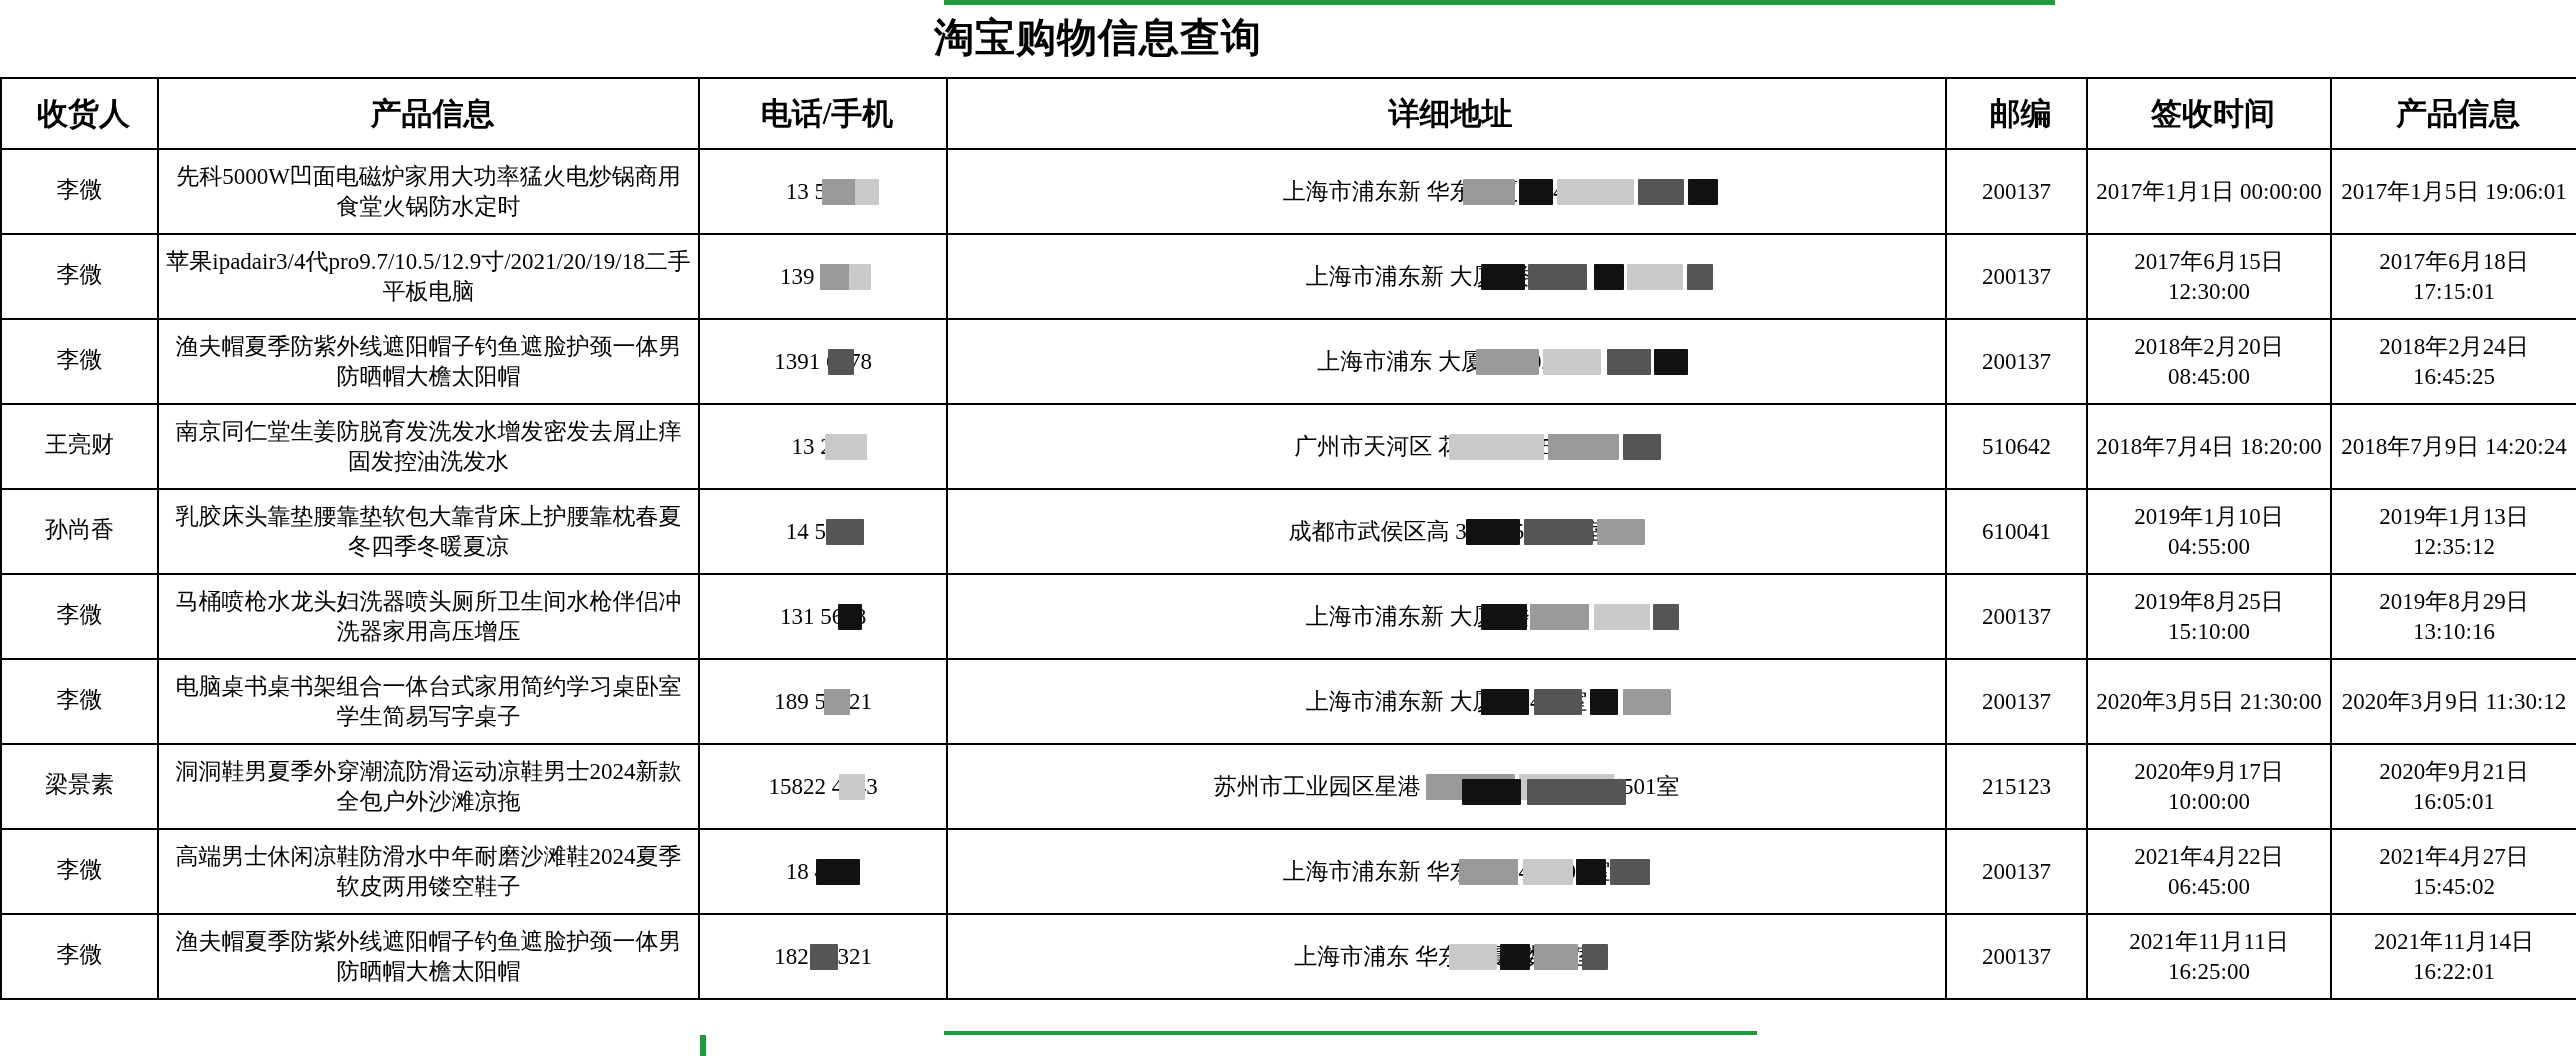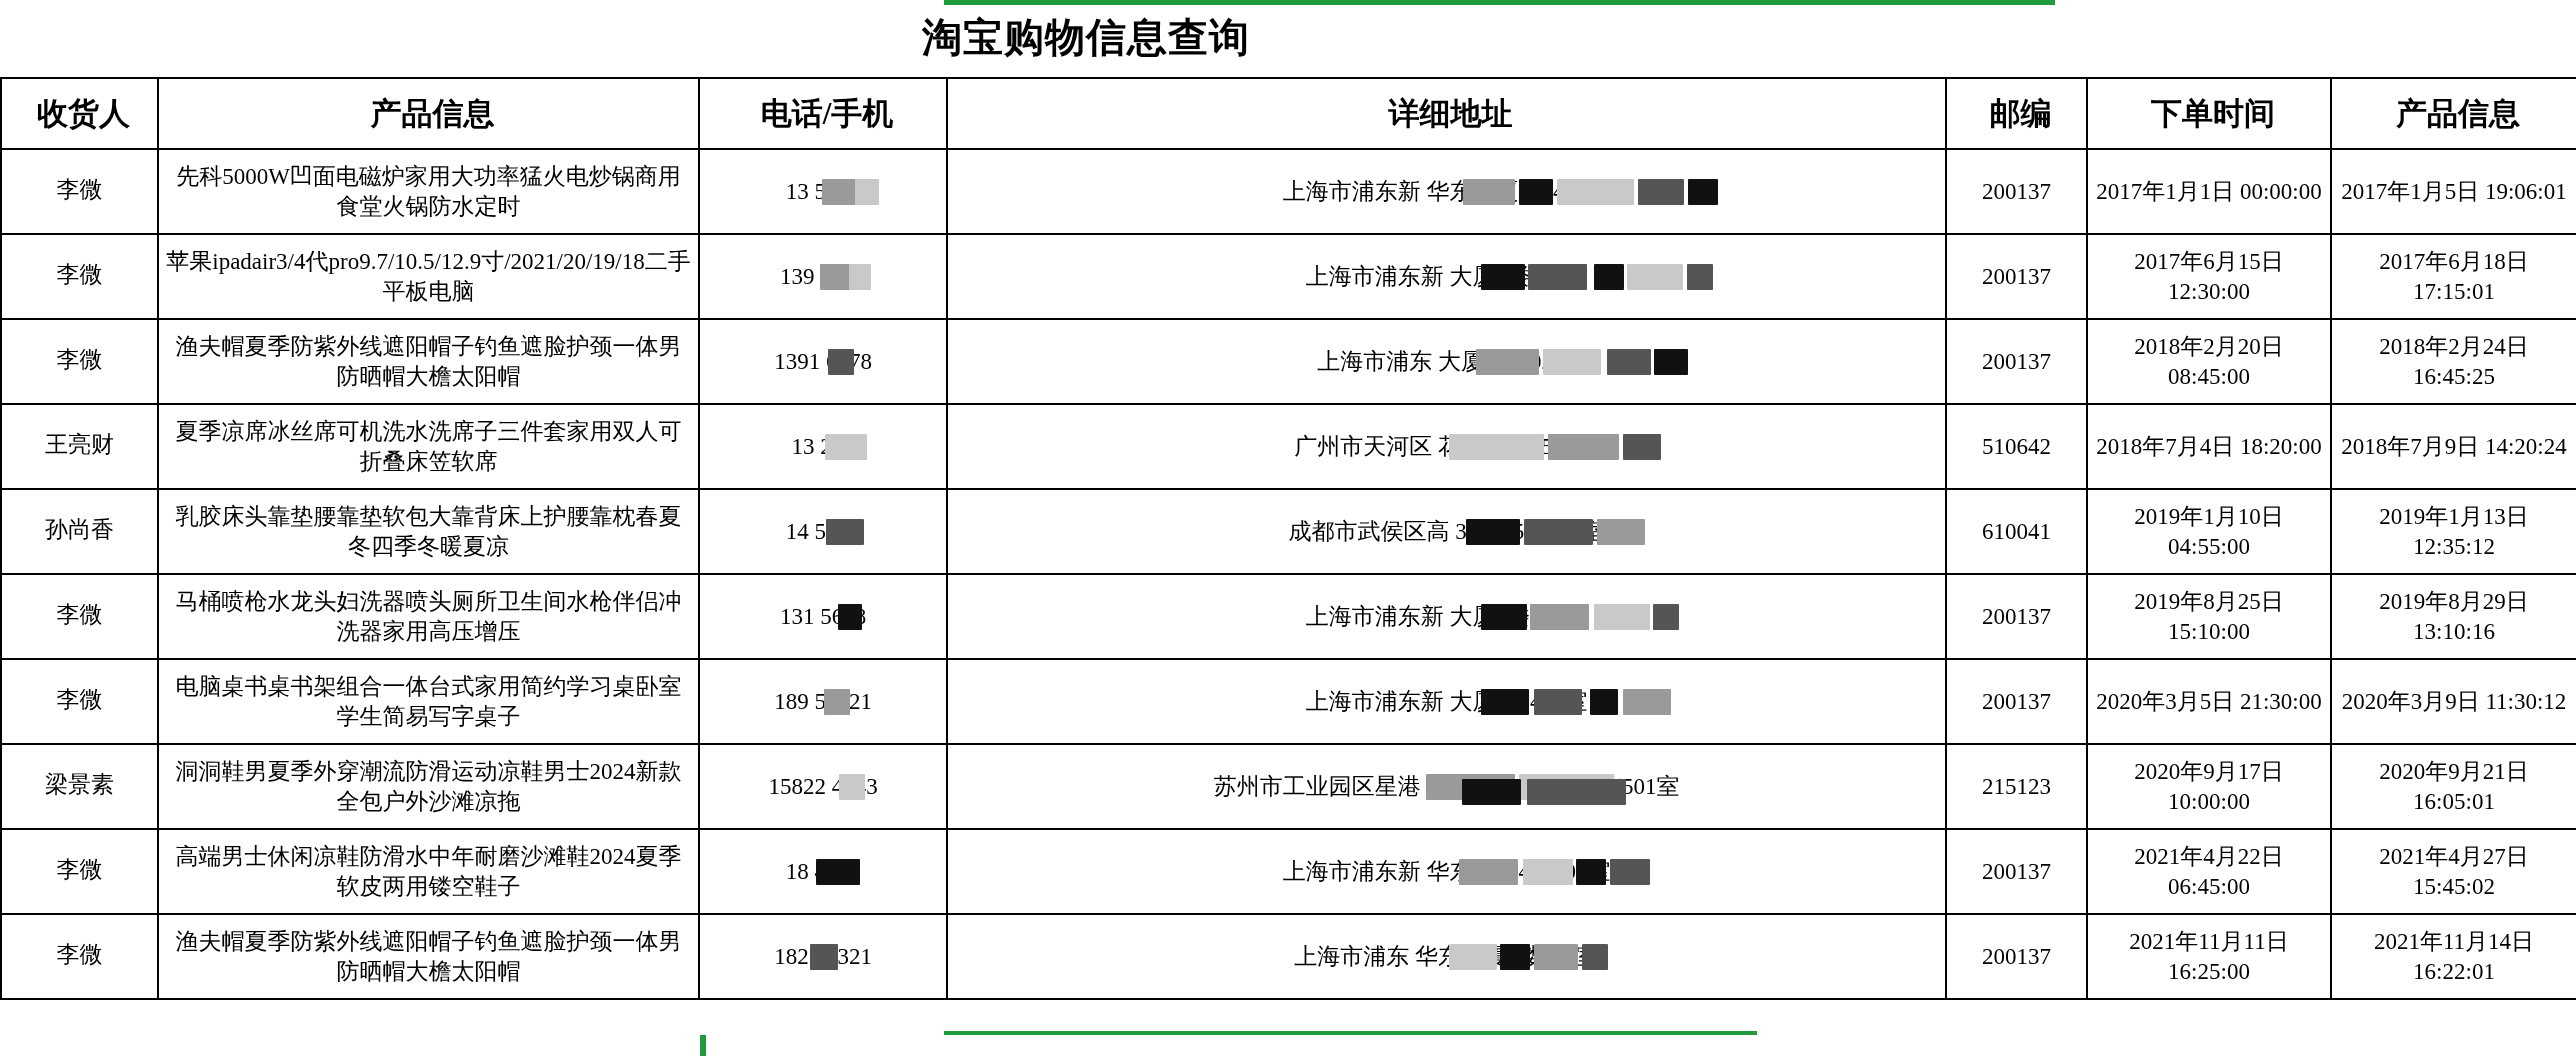--- a/index.html
+++ b/index.html
@@ -24,21 +24,21 @@
   .top-accent {
     position: absolute;
     left: 944px;
     top: 0;
     width: 1111px;
     height: 5px;
     background: #1f9a3d;
   }
   .title {
     position: absolute;
-    left: 4px;
+    left: 16px;
     top: 10px;
     width: 2164px;
     text-align: center;
     font-size: 40px;
     font-weight: bold;
     letter-spacing: 1px;
   }
   table.grid {
     position: absolute;
     left: 0;
@@ -132,21 +132,21 @@
         <col class="c-order">
         <col class="c-sign">
     </colgroup>
     <thead>
       <tr>
         <th>收货人</th>
         <th>产品信息</th>
         <th>电话/手机</th>
         <th>详细地址</th>
         <th>邮编</th>
-        <th>下单时间</th>
+        <th>签收时间</th>
         <th>产品信息</th>
       </tr>
     </thead>
     <tbody>
       <tr>
         <td class="name-cell">李微</td>
         <td class="prod-cell">先科5000W凹面电磁炉家用大功率猛火电炒锅商用食堂火锅防水定时</td>
         <td class="phone-cell">
           <span class="redact-wrap">
             <span>13   5678</span>
@@ -212,21 +212,21 @@
             <span class="rb dark" style="left:337px;width:34px;"></span>
           </span>
         </td>
         <td class="post-cell">200137</td>
         <td class="time-cell">2018年2月20日 08:45:00</td>
         <td class="time-cell">2018年2月24日 16:45:25</td>
       </tr>
 
       <tr>
         <td class="name-cell">王亮财</td>
-        <td class="prod-cell">夏季凉席冰丝席可机洗水洗席子三件套家用双人可折叠床笠软席</td>
+        <td class="prod-cell">南京同仁堂生姜防脱育发洗发水增发密发去屑止痒固发控油洗发水</td>
         <td class="phone-cell">
           <span class="redact-wrap">
             <span>13   234</span>
             <span class="rb pale" style="left:34px;width:42px;"></span>
           </span>
         </td>
         <td class="addr-cell">
           <span class="redact-wrap">
             <span>广州市天河区          花园15栋1502室</span>
             <span class="rb pale" style="left:155px;width:95px;"></span>

